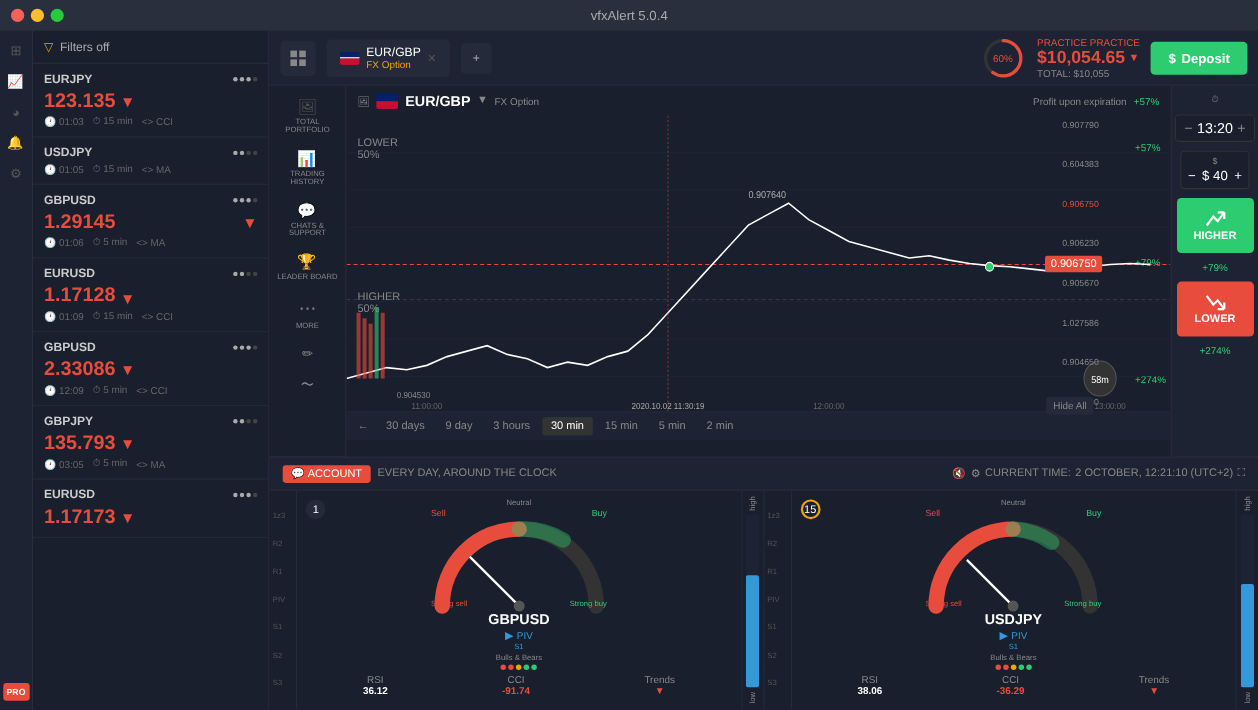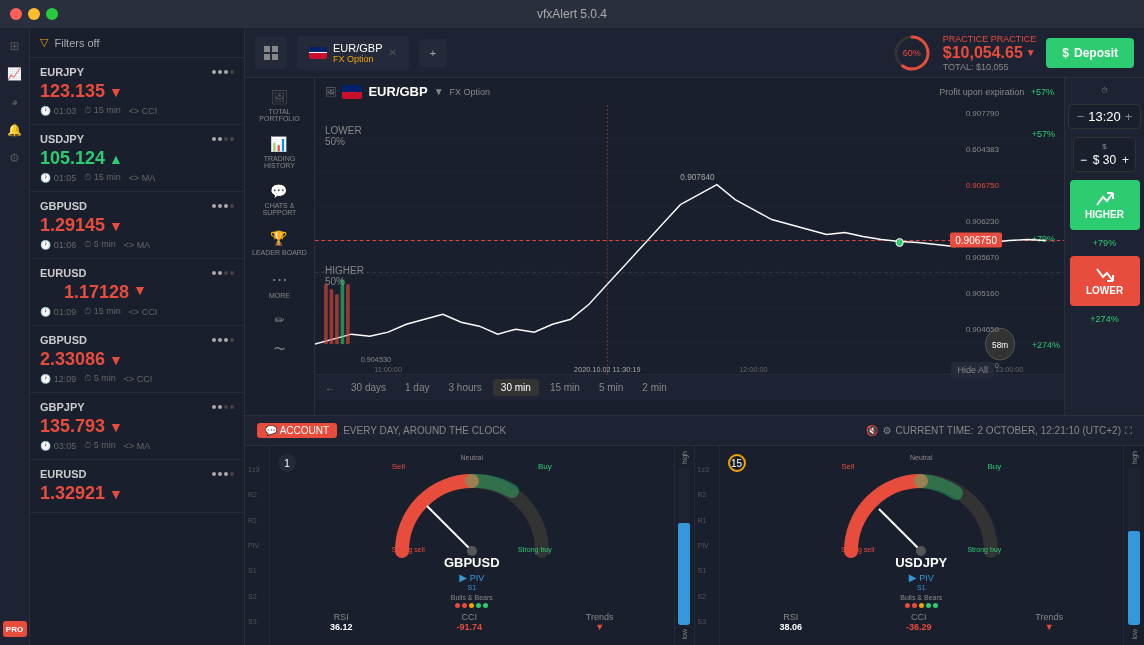--- a/index.html
+++ b/index.html
@@ -134,63 +134,59 @@
     <div class="asset-item">
       <div class="asset-item-header">
         <span class="asset-name">USDJPY</span>
         <div class="signal-dots">
           <div class="dot active"></div>
             <div class="dot active"></div>
             <div class="dot"></div>
             <div class="dot"></div>
         </div>
       </div>
-      <div style="display:flex;align-items:center;gap:4px;">
-        <span class="asset-price price-green">105.124</span>
-        <span class="arrow-up">▲</span>
-      </div>
       <div class="asset-meta">
         <span>🕐 <span>01:05</span></span>
         <span>⏱ <span>15 min</span></span>
         <span>&lt;&gt; <span>MA</span></span>
       </div>
     </div>
 
     <div class="asset-item">
       <div class="asset-item-header">
         <span class="asset-name">GBPUSD</span>
         <div class="signal-dots">
           <div class="dot active"></div>
             <div class="dot active"></div>
             <div class="dot active"></div>
             <div class="dot"></div>
         </div>
       </div>
-      <div style="display:flex;align-items:center;gap:4px;">
+      <div style="display:flex;align-items:center;gap:4px;justify-content:space-between;">
         <span class="asset-price price-red">1.29145</span>
         <span class="arrow-down">▼</span>
       </div>
       <div class="asset-meta">
         <span>🕐 <span>01:06</span></span>
         <span>⏱ <span>5 min</span></span>
         <span>&lt;&gt; <span>MA</span></span>
       </div>
     </div>
 
     <div class="asset-item">
       <div class="asset-item-header">
         <span class="asset-name">EURUSD</span>
         <div class="signal-dots">
           <div class="dot active"></div>
             <div class="dot active"></div>
             <div class="dot"></div>
             <div class="dot"></div>
         </div>
       </div>
-      <div style="display:flex;align-items:flex-start;gap:4px;margin-left:24px;">
+      <div style="display:flex;align-items:flex-end;gap:4px;">
         <span class="asset-price price-red">1.17128</span>
         <span class="arrow-down">▼</span>
       </div>
       <div class="asset-meta">
         <span>🕐 <span>01:09</span></span>
         <span>⏱ <span>15 min</span></span>
         <span>&lt;&gt; <span>CCI</span></span>
       </div>
     </div>
 
@@ -240,21 +236,21 @@
       <div class="asset-item-header">
         <span class="asset-name">EURUSD</span>
         <div class="signal-dots">
           <div class="dot active"></div>
             <div class="dot active"></div>
             <div class="dot active"></div>
             <div class="dot"></div>
         </div>
       </div>
       <div style="display:flex;align-items:center;gap:4px;">
-        <span class="asset-price price-red">1.32921</span>
+        <span class="asset-price price-red">1.17173</span>
         <span class="arrow-down">▼</span>
       </div>
     </div>
   </div>
 
   <div class="chart-area">
 
     <div class="top-bar">
       <div class="grid-btn">
         <svg width="16" height="16" viewBox="0 0 16 16">
@@ -352,21 +348,21 @@
           </div>
 
           <div style="position:relative;height:270px;border-bottom:1px solid #252a3a;">
 
             <div style="position:absolute;right:65px;top:0;height:100%;display:flex;flex-direction:column;justify-content:space-between;padding:4px 0;font-size:8px;color:#888;z-index:2;">
               <span>0.907790</span>
               <span>0.604383</span>
               <span style="color:#e74c3c;">0.906750</span>
               <span>0.906230</span>
               <span>0.905670</span>
-              <span>0.905160</span>
+              <span>1.027586</span>
               <span>0.904650</span>
               <span>0.904130</span>
             </div>
 
             <div style="position:absolute;right:4px;top:0;height:100%;display:flex;flex-direction:column;justify-content:space-around;font-size:9px;color:#aaa;">
               <span style="color:#2ecc71;">+57%</span>
               <span></span>
               <span style="color:#2ecc71;">+79%</span>
               <span></span>
               <span style="color:#2ecc71;">+274%</span>
@@ -421,21 +417,21 @@
               <rect x="16" y="185" width="4" height="55" fill="#e74c3c" opacity="0.6"></rect>
               <rect x="22" y="190" width="4" height="50" fill="#e74c3c" opacity="0.6"></rect>
               <rect x="28" y="175" width="4" height="65" fill="#2ecc71" opacity="0.6"></rect>
               <rect x="34" y="180" width="4" height="60" fill="#e74c3c" opacity="0.6"></rect>
             </svg>
           </div>
 
           <div class="time-controls">
             <span style="font-size:10px;color:#888;margin-right:5px;">←</span>
             <span class="time-btn">30 days</span>
-            <span class="time-btn">1 day</span>
+            <span class="time-btn">9 day</span>
             <span class="time-btn">3 hours</span>
             <span class="time-btn active">30 min</span>
             <span class="time-btn">15 min</span>
             <span class="time-btn">5 min</span>
             <span class="time-btn">2 min</span>
           </div>
 
           <div style="position:absolute;bottom:40px;right:70px;z-index:5;">
             <span class="hide-all-btn">Hide All</span>
           </div>
@@ -445,21 +441,21 @@
           <div style="font-size:8px;color:#888;">⏱</div>
           <div style="background:#1a1f2e;border-radius:4px;padding:4px 8px;font-size:13px;color:#fff;text-align:center;display:flex;align-items:center;gap:4px;border:1px solid #333;">
             <span style="color:#888;cursor:pointer;">−</span>
             <span>13:20</span>
             <span style="color:#888;cursor:pointer;">+</span>
           </div>
           <div style="background:#1a1f2e;border-radius:4px;padding:4px 6px;text-align:center;border:1px solid #333;width:100%;">
             <div style="font-size:8px;color:#888;margin-bottom:2px;">$</div>
             <div style="display:flex;align-items:center;justify-content:space-between;font-size:12px;color:#fff;">
               <span style="cursor:pointer;">−</span>
-              <span>$ 30</span>
+              <span>$ 40</span>
               <span style="cursor:pointer;">+</span>
             </div>
           </div>
           <div class="higher-btn">
             <svg width="20" height="16" viewBox="0 0 20 16">
                 <polyline points="2,14 8,6 12,10 18,2" fill="none" stroke="#fff" stroke-width="2"></polyline>
                 <line x1="18" y1="2" x2="18" y2="8" stroke="#fff" stroke-width="2"></line>
                 <line x1="12" y1="2" x2="18" y2="2" stroke="#fff" stroke-width="2"></line>
               </svg>
             <span>HIGHER</span>

